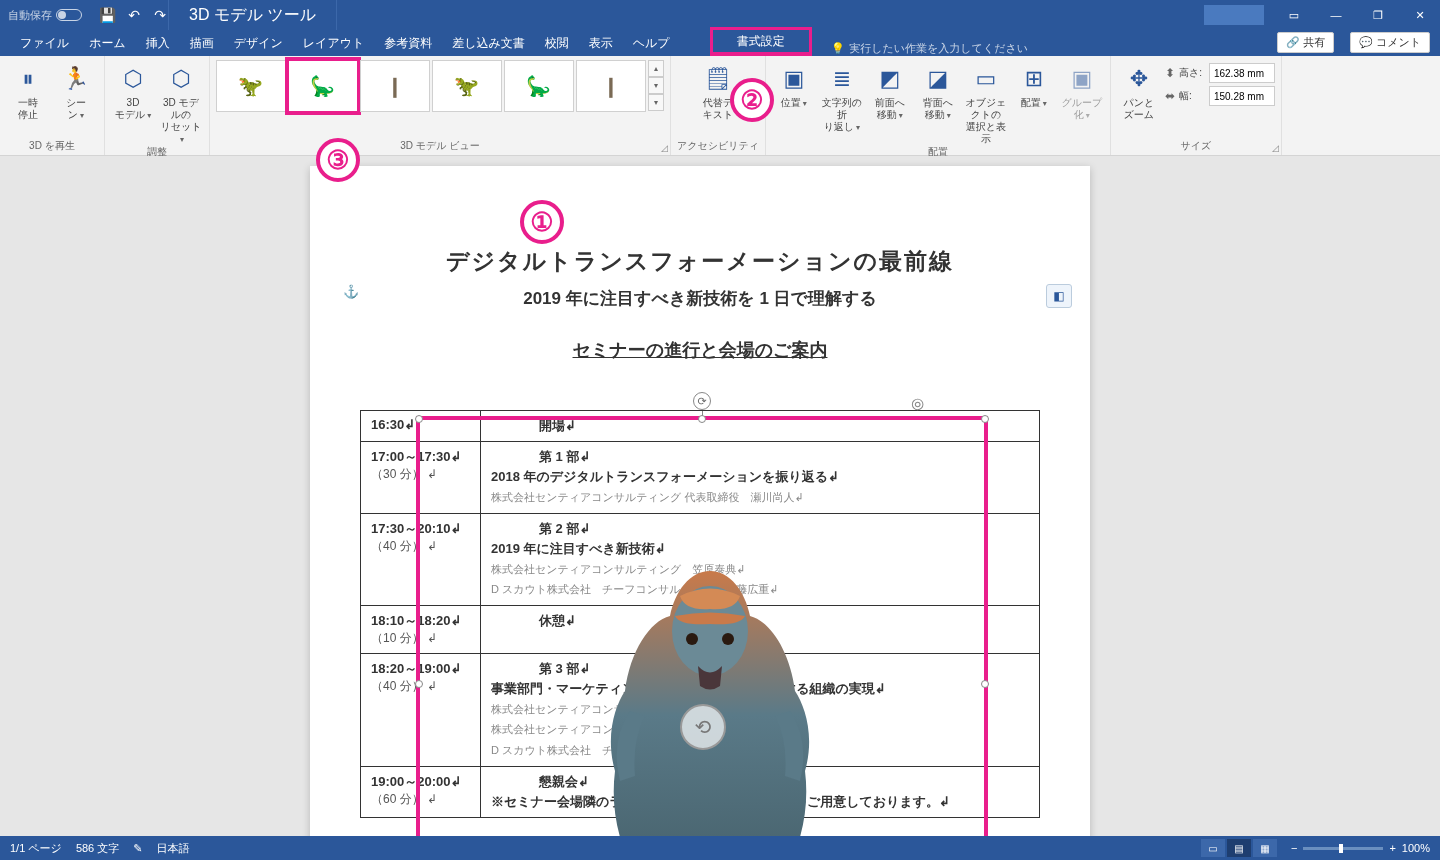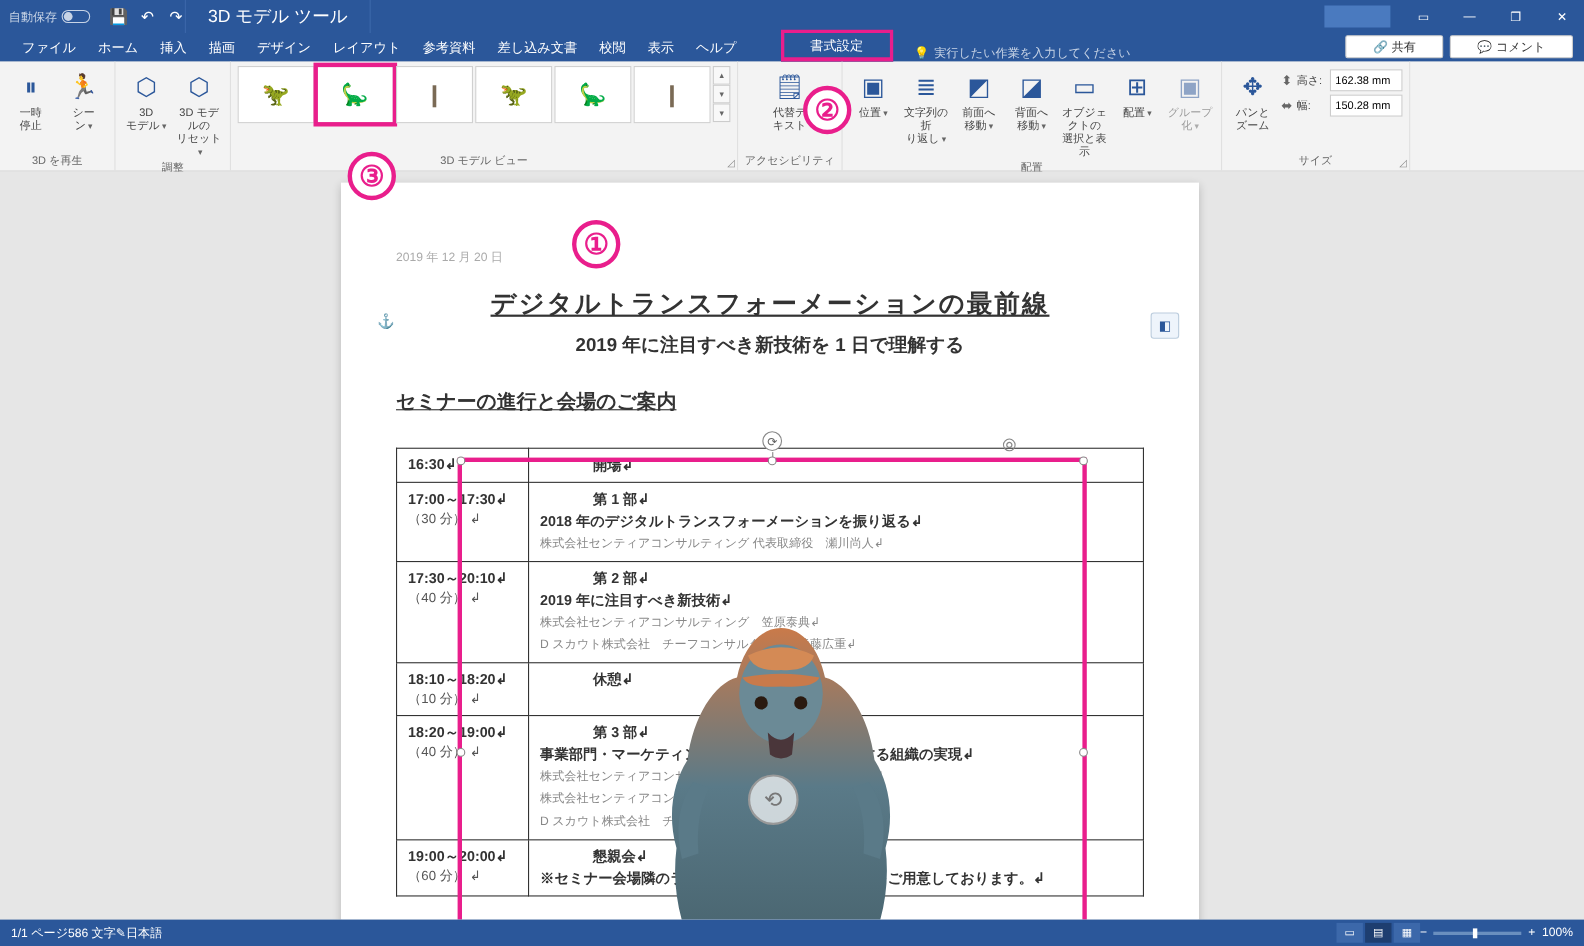--- a/index.html
+++ b/index.html
@@ -18,21 +18,21 @@
 .tb-right { display:flex; align-items:center; gap:2px; }
 .userbox { width:60px; height:20px; background:#4a7abf; margin-right:8px; }
 .win-btn { width:40px; height:30px; display:flex; align-items:center; justify-content:center; color:#fff; font-size:11px; cursor:pointer; }
 
 
 .tabrow { height:26px; background:#2b579a; display:flex; align-items:flex-end; padding-left:10px; }
 .tab { padding:4px 10px; color:#fff; font-size:12px; cursor:pointer; }
 .tab.highlight { background:#2b579a; color:#fff; border:3px solid #e91e8c; border-bottom:4px solid #e91e8c; padding:3px 24px 2px; position:relative; top:0; margin-left:30px; }
 .tell { margin-left:20px; color:#c8d4e6; font-size:11px; display:flex; align-items:center; gap:4px; }
 .tabrow-right { margin-left:auto; display:flex; gap:6px; padding-right:10px; padding-bottom:3px; }
-.share-btn { background:#fff; border:1px solid #ccc; padding:2px 24px; font-size:11px; color:#333; cursor:pointer; border-radius:2px; }
+.share-btn { background:#fff; border:1px solid #ccc; padding:2px 8px; font-size:11px; color:#333; cursor:pointer; border-radius:2px;margin-left:10px; }
 
 
 .ribbon { height:100px; background:#f3f3f3; border-bottom:1px solid #d4d4d4; display:flex; }
 .group { border-right:1px solid #e0e0e0; padding:4px 6px 2px; display:flex; flex-direction:column; align-items:center; position:relative; }
 .group-body { flex:1; display:flex; align-items:flex-start; gap:4px; }
 .group-label { font-size:10px; color:#666; text-align:center; height:14px; }
 .big-btn { display:flex; flex-direction:column; align-items:center; width:44px; padding-top:4px; cursor:pointer; gap:3px; }
 .big-btn .ico { width:30px; height:30px; display:flex; align-items:center; justify-content:center; font-size:22px; color:#2b579a; }
 .big-btn .lbl { font-size:10px; text-align:center; line-height:1.2; color:#444; }
 .dd-arrow::after { content:"▾"; font-size:8px; color:#666; margin-left:2px; }
@@ -63,41 +63,41 @@
 .handle { width:8px; height:8px; background:#fff; border:1px solid #888; border-radius:50%; position:absolute; }
 .h-tl{top:-5px;left:-5px}.h-tr{top:-5px;right:-5px}
 .h-tm{top:-5px;left:50%;margin-left:-4px}
 .h-ml{top:50%;left:-5px;margin-top:-4px}.h-mr{top:50%;right:-5px;margin-top:-4px}
 .rotate-h { position:absolute; top:-28px; left:50%; margin-left:-9px; width:18px; height:18px; border:1px solid #888; border-radius:50%; background:#fff; display:flex;align-items:center;justify-content:center;font-size:11px;color:#666;}
 .rotate-h::before{content:"";position:absolute;top:18px;left:50%;width:1px;height:8px;background:#888;}
 .tilt-h { position:absolute; top:-24px; right:60px; font-size:16px; color:#888; }
 
 
 .doc-date { font-size:11px; color:#aaa; margin-bottom:8px; }
-.doc-h1 { font-size:23px; font-weight:bold; text-align:center; margin:20px 0 10px; letter-spacing:2px;text-decoration:underline; }
+.doc-h1 { font-size:23px; font-weight:bold; text-align:center; margin:20px 0 10px; letter-spacing:2px; }
 .doc-h2 { font-size:17px; text-align:center; margin-bottom:28px; font-weight:bold; }
-.doc-h3 { font-size:18px; font-weight:bold; text-align:left; text-decoration:underline; margin-bottom:30px; }
+.doc-h3 { font-size:18px; font-weight:bold; text-align:center; text-decoration:underline; margin-bottom:48px; }
 .sched { width:100%; border-collapse:collapse; }
 .sched td { border:1px solid #333; padding:6px 10px; font-size:13px; vertical-align:top; }
 .sched .tcol { width:120px; }
 .dur { color:#555; font-size:12px; }
 .sec-title { font-weight:bold;padding-left:48px; }
 .sec-sub { font-weight:bold; font-size:13px; margin-top:2px; }
 .speaker { font-size:11px; color:#888; margin-top:3px; line-height:1.6; }
 
 
 .dino { position:absolute; left:560px; top:405px; width:300px; height:380px; pointer-events:none; }
 .dino svg { width:100%; height:100%; }
 .orbit { position:absolute; left:680px; top:548px; width:46px; height:46px; border:2px solid #999; border-radius:50%; background:rgba(255,255,255,.7); display:flex; align-items:center; justify-content:center; font-size:20px; color:#777; }
 
 
 .callout { position:absolute; width:44px; height:44px; border:4px solid #e91e8c; border-radius:50%; background:#fff; color:#e91e8c; font-weight:bold; font-size:26px; display:flex; align-items:center; justify-content:center; z-index:50; }
 
 
-.status { position:absolute; bottom:0; left:0; right:0; height:24px; background:#2b579a; color:#fff; display:flex; align-items:center; font-size:11px; padding:0 10px; }
+.status { position:absolute; bottom:0; left:0; right:0; height:24px; background:#2b579a; color:#fff; display:flex; align-items:center; font-size:11px; padding:0 10px; gap:14px; }
 .status .spacer { flex:1; }
 .view-btns { display:flex; gap:2px; }
 .vbtn { width:24px; height:18px; display:flex; align-items:center; justify-content:center; background:#3c68aa; cursor:pointer; font-size:10px; }
 .vbtn.active { background:#1e3e70; }
 .zoom { display:flex; align-items:center; gap:6px; }
 .zslider { width:80px; height:3px; background:#6a8fbf; position:relative; }
 .zslider::after { content:""; position:absolute; left:36px; top:-3px; width:4px; height:9px; background:#fff; }
 </style>
 </head>
 <body>
@@ -254,21 +254,20 @@
     </div>
     <div class="group-label">サイズ</div>
     <div class="launcher">◿</div>
   </div>
 </div>
 
 <div class="canvas">
   <div class="page">
     <div class="anchor">⚓</div>
     <div class="layout-pop">◧</div>
-    <div class="doc-date">2019 年 12 月 20 日</div>
     <div class="doc-h1">デジタルトランスフォーメーションの最前線</div>
     <div class="doc-h2">2019 年に注目すべき新技術を 1 日で理解する</div>
     <div class="doc-h3">セミナーの進行と会場のご案内</div>
     <table class="sched">
         <tbody id="sched-body">
           <tr>
             <td class="tcol"><b>16:30↲</b></td>
             <td>
               <div class="sec-title">開場↲</div>
             </td>

